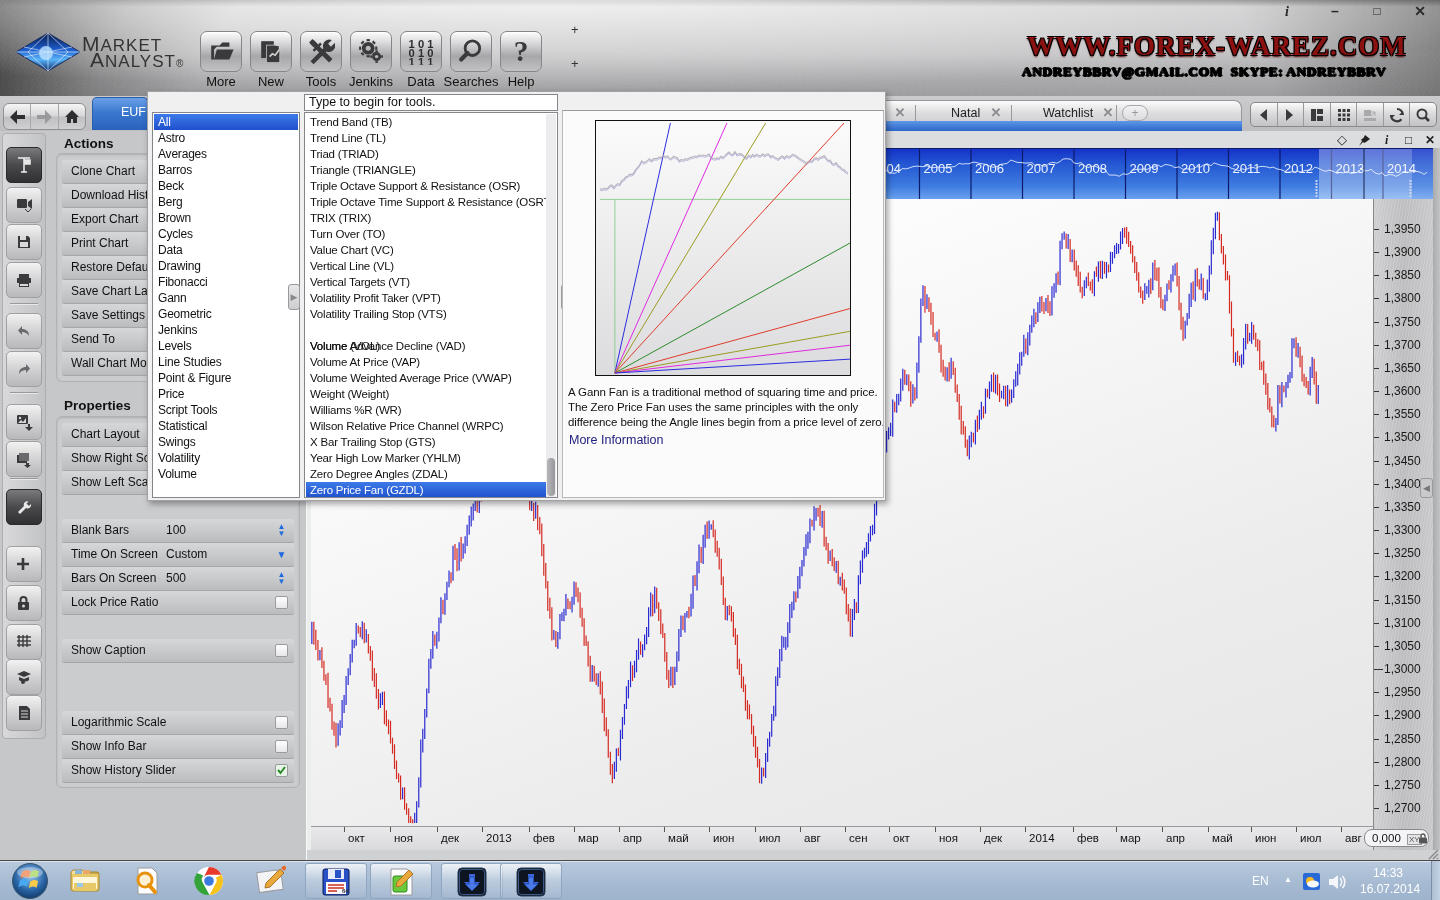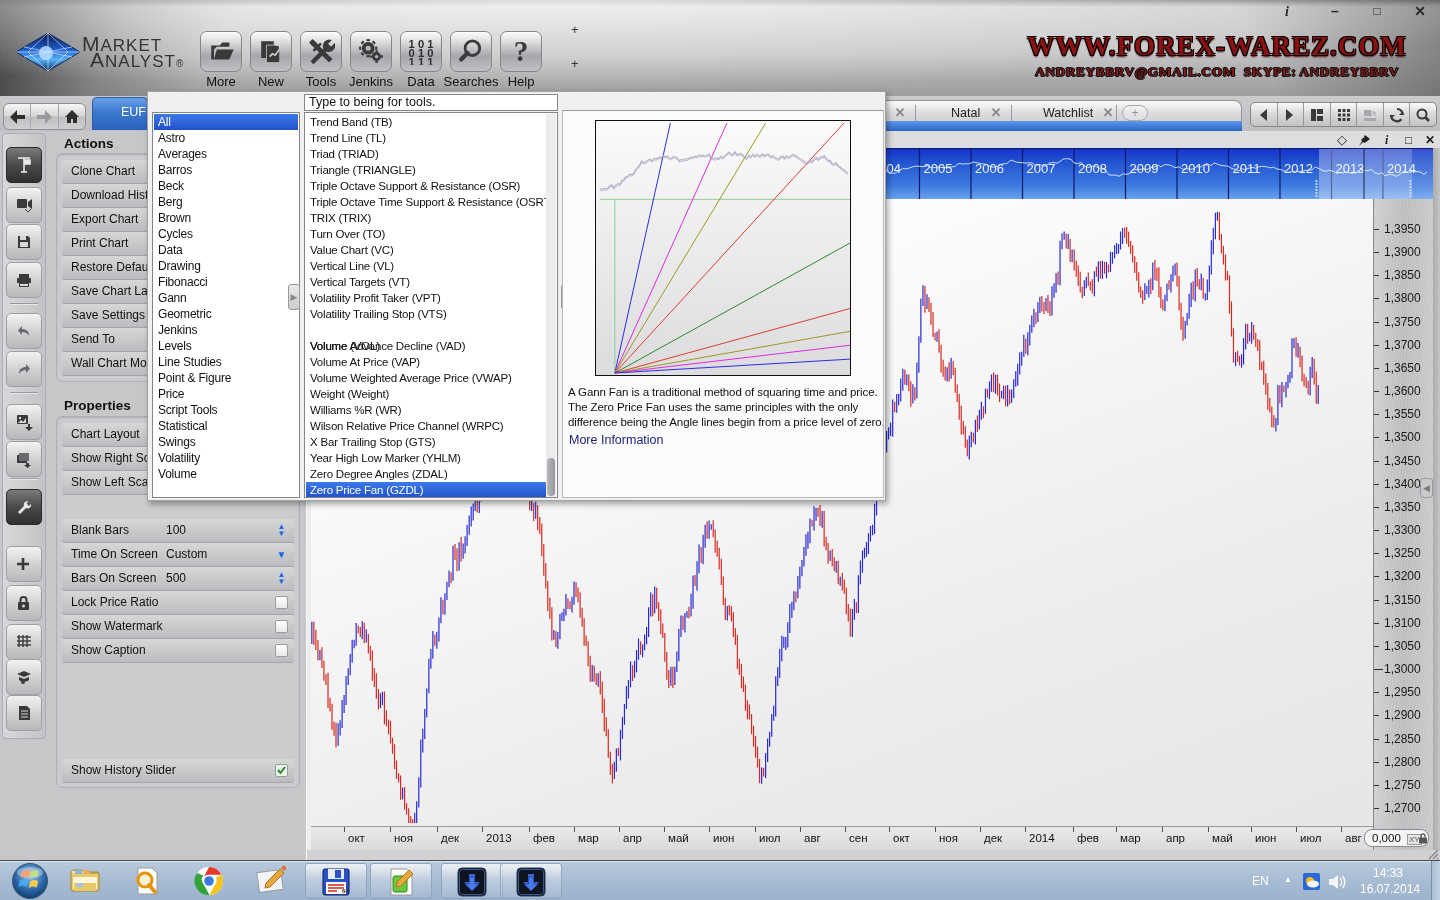--- a/index.html
+++ b/index.html
@@ -15,22 +15,22 @@
  linear-gradient(to bottom,#c6c6c8 0,#bdbdbf 55%,#9b9b9d 100%);}
 .winglyph{top:3px;width:30px;height:17px;color:#2a2a2a;font:bold 14px "Liberation Sans",sans-serif;text-align:center;line-height:17px}
 .tbtn{top:31px;width:42px;height:41px;border-radius:7px;border:1px solid #86868a;
 background:linear-gradient(to bottom,#fdfdfd 0,#d9d9db 28%,#a7a7ab 62%,#c2c2c4 100%);
 box-shadow:inset 0 1px 0 #fff}
 .tlab{top:74px;width:70px;text-align:center;font-size:13px;color:#111}
 
 #fx1{left:1022px;top:31px;width:390px;text-align:center;font-family:"Liberation Serif",serif;
 font-weight:bold;font-size:27px;letter-spacing:1px;color:#8c1212;
 text-shadow:-1px -1px 0 #000,1px -1px 0 #000,-1px 1px 0 #000,1px 1px 0 #000,0 2px 2px #400}
-#fx2{left:1022px;top:64px;width:390px;text-align:center;font-family:"Liberation Serif",serif;
-font-weight:bold;font-size:13.5px;letter-spacing:.5px;color:#7f1d1d;
+#fx2{left:1022px;top:64px;width:390px;text-align:left;font-family:"Liberation Serif",serif;
+font-weight:bold;font-size:13.5px;letter-spacing:.5px;color:#000000;
 text-shadow:-1px 0 0 #000,1px 0 0 #000,0 -1px 0 #000,0 1px 0 #000}
 
 #tabrow{left:0;top:96px;width:1440px;height:35px;background:linear-gradient(#cbcbcd,#bebec0)}
 #navgrp{left:3px;top:7px;width:83px;height:27px;border:1px solid #909094;border-radius:6px;
 background:linear-gradient(#f6f6f6,#d6d6d8 48%,#bfbfc1 52%,#d0d0d2);display:flex}
 .navb{flex:1;text-align:center;font-size:17px;font-weight:bold;line-height:25px;color:#333;border-right:1px solid #a8a8ac}
 .navb:last-child{border-right:none}
 #eurtab{left:92px;top:1px;width:56px;height:33px;border:1px solid #2b5ea8;border-bottom:none;border-radius:5px 5px 0 0;
 background:linear-gradient(#6ba0e8,#3a78cf 45%,#2a62bd);color:#fff;font-size:12.5px;padding:7px 0 0 28px}
 #tabstrip{left:884px;top:4px;width:358px;height:26px;border:1px solid #97979b;border-bottom:none;border-radius:0 8px 0 0;
@@ -411,22 +411,23 @@
 </div>
 <div class="ab ptitle" style="top:398px">Properties</div>
 <div class="ab pcont" style="top:416px;height:372px">
 <div class="prow" style="top:6px">Chart Layout</div>
 <div class="prow" style="top:30px">Show Right Scal</div>
 <div class="prow" style="top:54px">Show Left Scale</div>
 <div class="prow" style="top:102px">Blank Bars<span class="pval">100</span><span class="spin">▲<br>▼</span></div>
 <div class="prow" style="top:126px">Time On Screen<span class="pval">Custom</span><span class="spin" style="font-size:10px;line-height:15px">▼</span></div>
 <div class="prow" style="top:150px">Bars On Screen<span class="pval">500</span><span class="spin">▲<br>▼</span></div>
 <div class="prow" style="top:174px">Lock Price Ratio<span class="cb"></span></div>
-<div class="prow" style="top:198px">Show Watermark<span class="cb"></span></div>
 <div class="prow" style="top:222px">Show Caption<span class="cb"></span></div>
+<div class="prow" style="top:294px">Logarithmic Scale<span class="cb"></span></div>
+<div class="prow" style="top:318px">Show Info Bar<span class="cb"></span></div>
 <div class="prow" style="top:342px">Show History Slider<span class="cb" style="background:#e8f4e8">
         <svg width="11" height="11" viewBox="0 0 11 11" style="position:absolute;left:0;top:0">
           <path d="M2 5l2.5 3L9 2" stroke="#2a8a2a" stroke-width="2" fill="none"></path>
         </svg>
       </span></div>
 </div>
 <div id="chartwin" class="ab">
 <div id="ctitle" class="ab"></div>
 <div class="ab cic" style="left:1030px;top:1px;font-size:13px;font-weight:normal">◇</div>
 <svg class="ab" style="left:1051px;top:3px" width="14" height="13" viewBox="0 0 14 13">
@@ -629,21 +630,21 @@
 <div class="ci " style="top:225px">Levels</div>
 <div class="ci " style="top:241px">Line Studies</div>
 <div class="ci " style="top:257px">Point &amp; Figure</div>
 <div class="ci " style="top:273px">Price</div>
 <div class="ci " style="top:289px">Script Tools</div>
 <div class="ci " style="top:305px">Statistical</div>
 <div class="ci " style="top:321px">Swings</div>
 <div class="ci " style="top:337px">Volatility</div>
 <div class="ci " style="top:353px">Volume</div>
 </div>
-<div id="searchbox" class="ab">Type to being for tools.</div>
+<div id="searchbox" class="ab">Type to begin for tools.</div>
 <div id="toollist" class="ab">
 <div class="ti " style="top:1px">Trend Band (TB)</div>
 <div class="ti " style="top:17px">Trend Line (TL)</div>
 <div class="ti " style="top:33px">Triad (TRIAD)</div>
 <div class="ti " style="top:49px">Triangle (TRIANGLE)</div>
 <div class="ti " style="top:65px">Triple Octave Support &amp; Resistance (OSR)</div>
 <div class="ti " style="top:81px">Triple Octave Time Support &amp; Resistance (OSRT)</div>
 <div class="ti " style="top:97px">TRIX (TRIX)</div>
 <div class="ti " style="top:113px">Turn Over (TO)</div>
 <div class="ti " style="top:129px">Value Chart (VC)</div>

